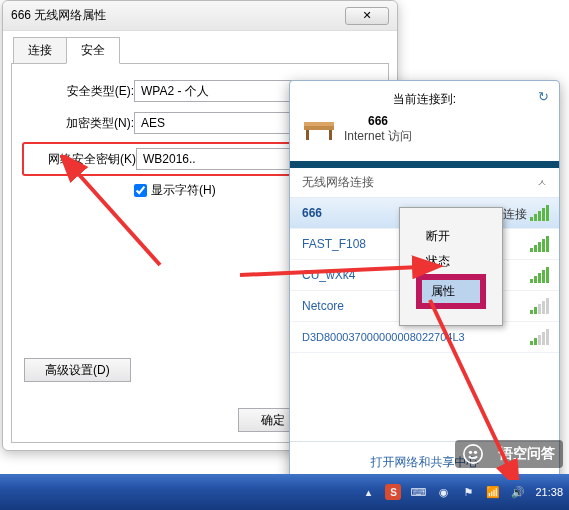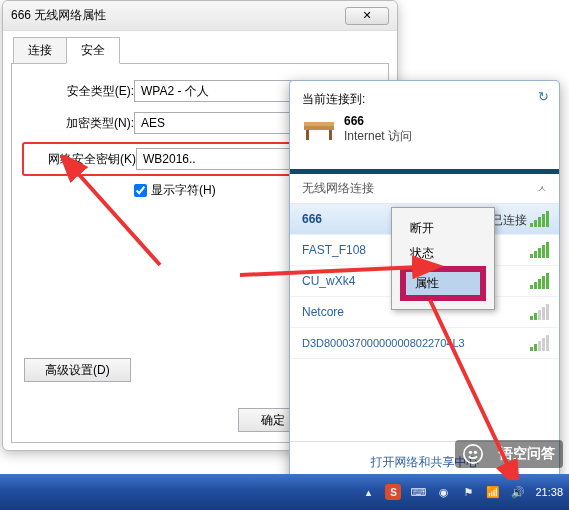--- a/index.html
+++ b/index.html
@@ -19,41 +19,41 @@
 .row .field { flex: 1; height: 22px; border: 1px solid #abadb3; background: #fff; padding: 2px 6px; font-size: 12px; line-height: 16px; appearance: none; }
 .highlight { border: 2px solid #e33; border-radius: 3px; padding: 2px; margin: 0 -2px 6px -2px; }
 .chk-row { margin-left: 110px; font-size: 12px; display: flex; align-items: center; gap: 4px; }
 .chk-row input { width: 13px; height: 13px; }
 .advanced-btn { position: absolute; left: 12px; bottom: 60px; height: 24px; padding: 0 20px; font-size: 12px; border: 1px solid #abadb3; background: linear-gradient(#f8f8f8,#e6e6e6); cursor: pointer; }
 .dlg-buttons { position: absolute; right: 14px; bottom: 10px; display: flex; gap: 8px; }
 .dlg-buttons button { height: 24px; padding: 0 22px; font-size: 12px; border: 1px solid #abadb3; background: linear-gradient(#f8f8f8,#e6e6e6); cursor: pointer; }
 
 
 .flyout { position: absolute; left: 289px; top: 80px; width: 271px; height: 404px; background: #fff; border: 1px solid #9ab4cf; border-radius: 4px; box-shadow: 0 4px 14px rgba(0,0,0,0.35); display: flex; flex-direction: column; font-size: 12px; }
-.fly-top { padding: 10px 12px 24px 12px; border-bottom: 5px solid #0c4a6e; position: relative; }
+.fly-top { padding: 10px 12px 16px 12px; border-bottom: 7px solid #0c4a6e; position: relative; text-align: center; }
 .fly-top .hdr { color: #000; margin-bottom: 6px; }
 .fly-top .refresh { position: absolute; right: 10px; top: 8px; color: #3b78b5; font-size: 13px; cursor: pointer; }
 .conn-row { display: flex; align-items: center; gap: 8px; }
 .bench { width: 34px; height: 24px; }
 .conn-txt .name { font-weight: bold; }
 .conn-txt .sub { color: #444; }
 .section-hdr { padding: 6px 12px; color: #555; border-bottom: 1px solid #e3eaf1; display: flex; justify-content: space-between; align-items: center; text-align: right; }
 .expand { font-size: 10px; color: #666; cursor: pointer; }
 .net-list { flex: 1; overflow: hidden; }
 .net-item { position: relative; padding: 8px 12px; border-bottom: 1px solid #eef2f6; color: #2a62a6; cursor: pointer; }
 .net-item.selected { background: linear-gradient(#e9f2fb,#cfe3f6); color: #1a4f8f; font-weight: bold; }
 .net-item .status { position: absolute; right: 32px; top: 8px; color: #333; font-weight: normal; font-size: 12px; }
 .sig { position: absolute; right: 10px; top: 50%; transform: translateY(-50%); display: flex; align-items: flex-end; gap: 1px; }
 .sig span { width: 3px; background: #5fb648; }
 .sig span:nth-child(1){height:4px} .sig span:nth-child(2){height:7px} .sig span:nth-child(3){height:10px} .sig span:nth-child(4){height:13px} .sig span:nth-child(5){height:16px}
 .sig.low span:nth-child(3),.sig.low span:nth-child(4),.sig.low span:nth-child(5){background:#cfcfcf}
 .fly-footer { text-align: center; padding: 12px 0; border-top: 1px solid #d6e1ec; color: #2a62a6; cursor: pointer; }
 
 
-.ctx { position: absolute; left: 391px; top: 207px; width: 104px; background: #f4f4f4; border: 1px solid #a3a3a3; box-shadow: 2px 2px 6px rgba(0,0,0,0.3); font-size: 12px; padding: 8px; z-index: 50; }
+.ctx { position: absolute; left: 399px; top: 207px; width: 104px; background: #f4f4f4; border: 1px solid #a3a3a3; box-shadow: 2px 2px 6px rgba(0,0,0,0.3); font-size: 12px; padding: 16px; z-index: 50; }
 .ctx-item { padding: 4px 10px; cursor: pointer; }
 .ctx-item.hover { background: #bcd3ee; border: 6px solid #be185d; padding: 3px 9px; }
 
 
 .arrow { position: absolute; pointer-events: none; z-index: 60; }
 
 
 .taskbar { position: absolute; left: 0; bottom: 0; width: 569px; height: 36px; background: linear-gradient(#3f74c9,#2451a4 40%,#153a7e); display: flex; align-items: center; justify-content: flex-end; padding-right: 6px; color: #fff; font-size: 11px; gap: 9px; }
 .tray-icon { width: 16px; height: 16px; display: flex; align-items: center; justify-content: center; color: #e8eef8; cursor: pointer; }
 .clock { font-size: 11px; }

